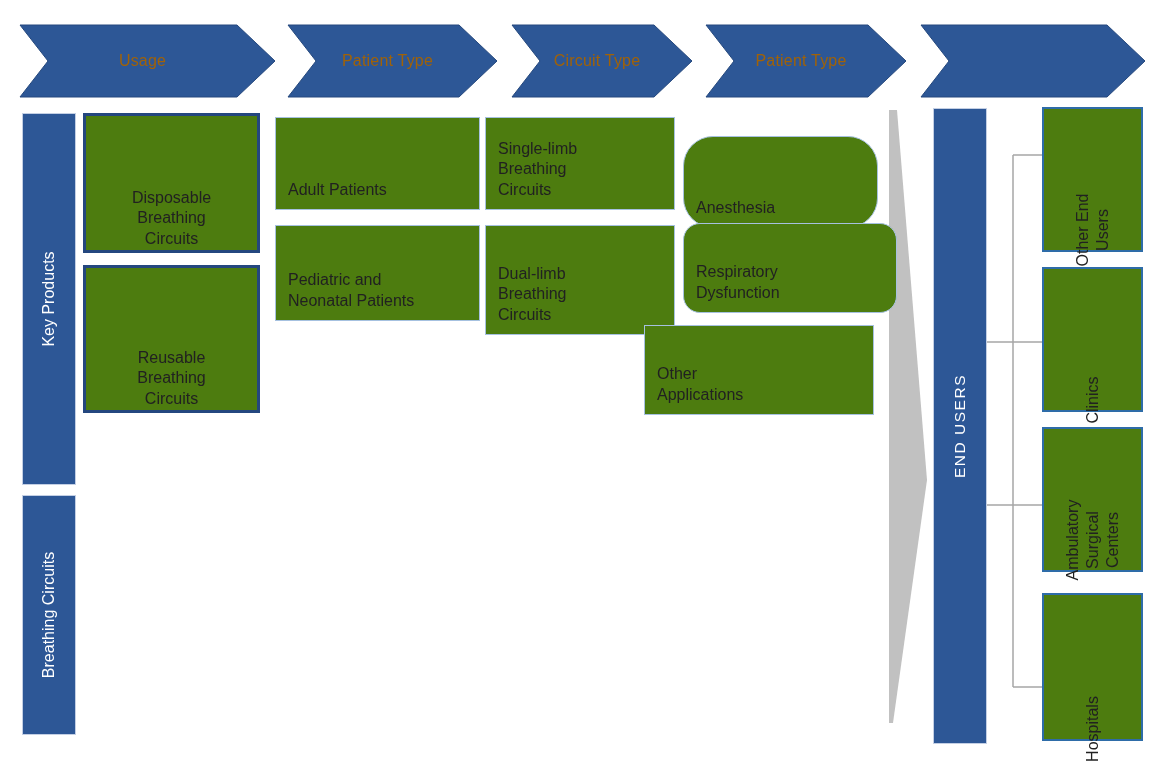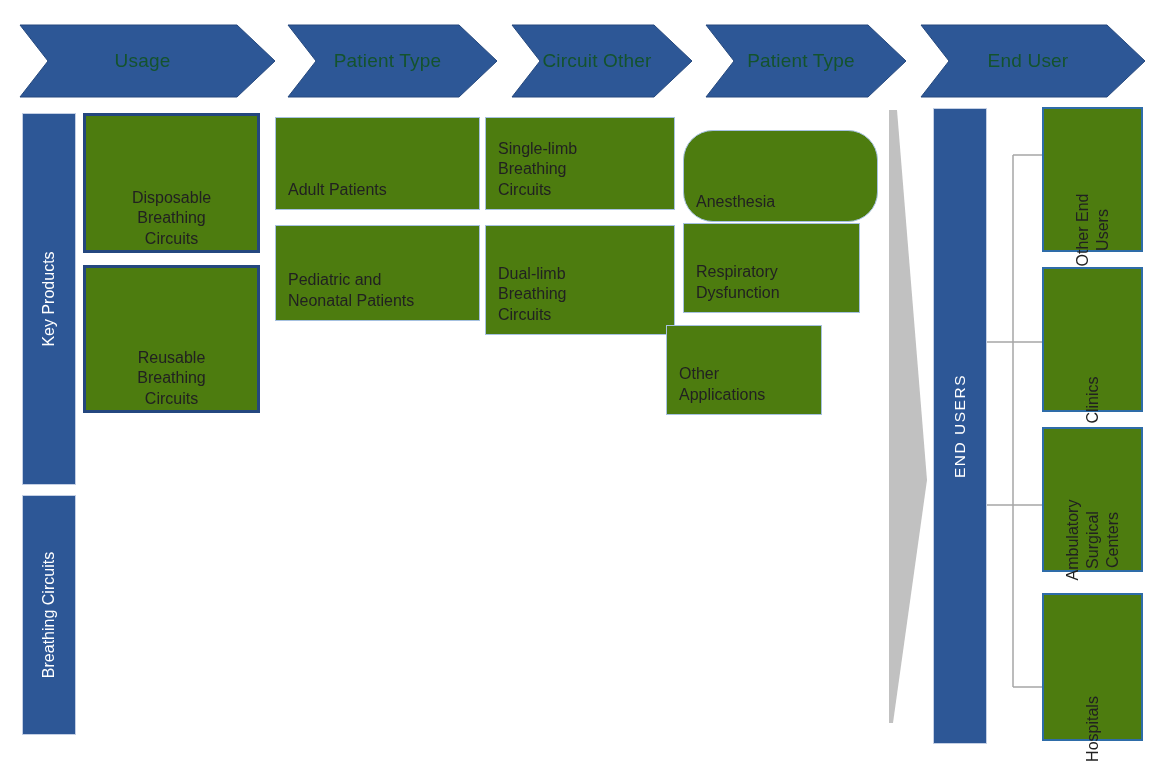--- a/index.html
+++ b/index.html
@@ -7,21 +7,21 @@
     position:relative; width:1170px; height:766px; overflow:hidden;
     background:#ffffff;
     font-family:"Liberation Sans", "DejaVu Sans", sans-serif;
     color:#212121;
   }
   .abs { position:absolute; }
   svg.layer { position:absolute; left:0; top:0; }
 
   .hdr {
     display:flex; align-items:center; justify-content:center;
-    color:#14532d; font-size:19px; letter-spacing:.2px;
+    color:#a16207; font-size:16px; letter-spacing:.2px;
   }
 
   .rail {
     background:#2d5796; border:1px solid #c3cfe4;
     display:flex; align-items:center; justify-content:center;
   }
   .rail .vtext, .ubar .vtext {
     transform:rotate(-90deg); white-space:nowrap;
     color:#ffffff; font-size:16px;
   }
@@ -66,23 +66,22 @@
     <polygon points="706,25 868,25 906,61 868,97 706,97 734,61" fill="#2d5796" stroke="#26497e" stroke-width="1"></polygon>
     <polygon points="921,25 1107,25 1145,61 1107,97 921,97 949,61" fill="#2d5796" stroke="#26497e" stroke-width="1"></polygon>
 
     <polygon points="889,110 897,110 927,480 893,723 889,723" fill="#c1c1c1"></polygon>
 
     <path d="M1013 155 V687 M1013 155 H1043 M984 342 H1043 M977 505 H1043 M1013 687 H1043" stroke="#a6a6a6" stroke-width="1.5" fill="none"></path>
   </svg>
 
   <div class="abs hdr" style="left:48px; top:25px; width:189px; height:72px;">Usage</div>
   <div class="abs hdr" style="left:316px; top:25px; width:143px; height:72px;">Patient Type</div>
-  <div class="abs hdr" style="left:540px; top:25px; width:114px; height:72px;">Circuit Other</div>
+  <div class="abs hdr" style="left:540px; top:25px; width:114px; height:72px;">Circuit Type</div>
   <div class="abs hdr" style="left:734px; top:25px; width:134px; height:72px;">Patient Type</div>
-  <div class="abs hdr" style="left:949px; top:25px; width:158px; height:72px;">End User</div>
 
   <div class="abs rail" style="left:22px; top:113px; width:52px; height:370px;">
     <span class="vtext">Key Products</span>
   </div>
   <div class="abs rail" style="left:22px; top:495px; width:52px; height:238px;">
     <span class="vtext">Breathing Circuits</span>
   </div>
 
   <div class="abs box box-dark" style="left:83px; top:113px; width:177px; height:140px;">
     <span class="lbl">Disposable Breathing Circuits</span>
@@ -98,27 +97,27 @@
     <span class="lbl">Pediatric and Neonatal Patients</span>
   </div>
 
   <div class="abs box box-light w-col3" style="left:485px; top:117px; width:190px; height:93px;">
     <span class="lbl">Single-limb Breathing Circuits</span>
   </div>
   <div class="abs box box-light w-col3" style="left:485px; top:225px; width:190px; height:110px;">
     <span class="lbl">Dual-limb Breathing Circuits</span>
   </div>
 
-  <div class="abs box box-light w-col4" style="left:683px; top:130px; width:195px; height:92px;border-radius:30px;">
+  <div class="abs box box-light w-col4" style="left:683px; top:136px; width:195px; height:92px;border-radius:30px;">
     <span class="lbl">Anesthesia</span>
   </div>
-  <div class="abs box box-light w-col4" style="left:683px; top:223px; width:177px; height:90px;">
+  <div class="abs box box-light w-col4" style="left:683px; top:223px; width:214px; height:90px;border-radius:17px;">
     <span class="lbl">Respiratory Dysfunction</span>
   </div>
-  <div class="abs box box-light w-col4" style="left:666px; top:325px; width:156px; height:90px;">
+  <div class="abs box box-light w-col4" style="left:644px; top:325px; width:230px; height:90px;">
     <span class="lbl">Other Applications</span>
   </div>
 
   <div class="abs ubar" style="left:933px; top:108px; width:52px; height:634px;">
     <span class="vtext">END USERS</span>
   </div>
 
   <div class="abs box box-end" style="left:1042px; top:107px; width:101px; height:145px;">
     <span class="vtext">Other End Users</span>
   </div>

